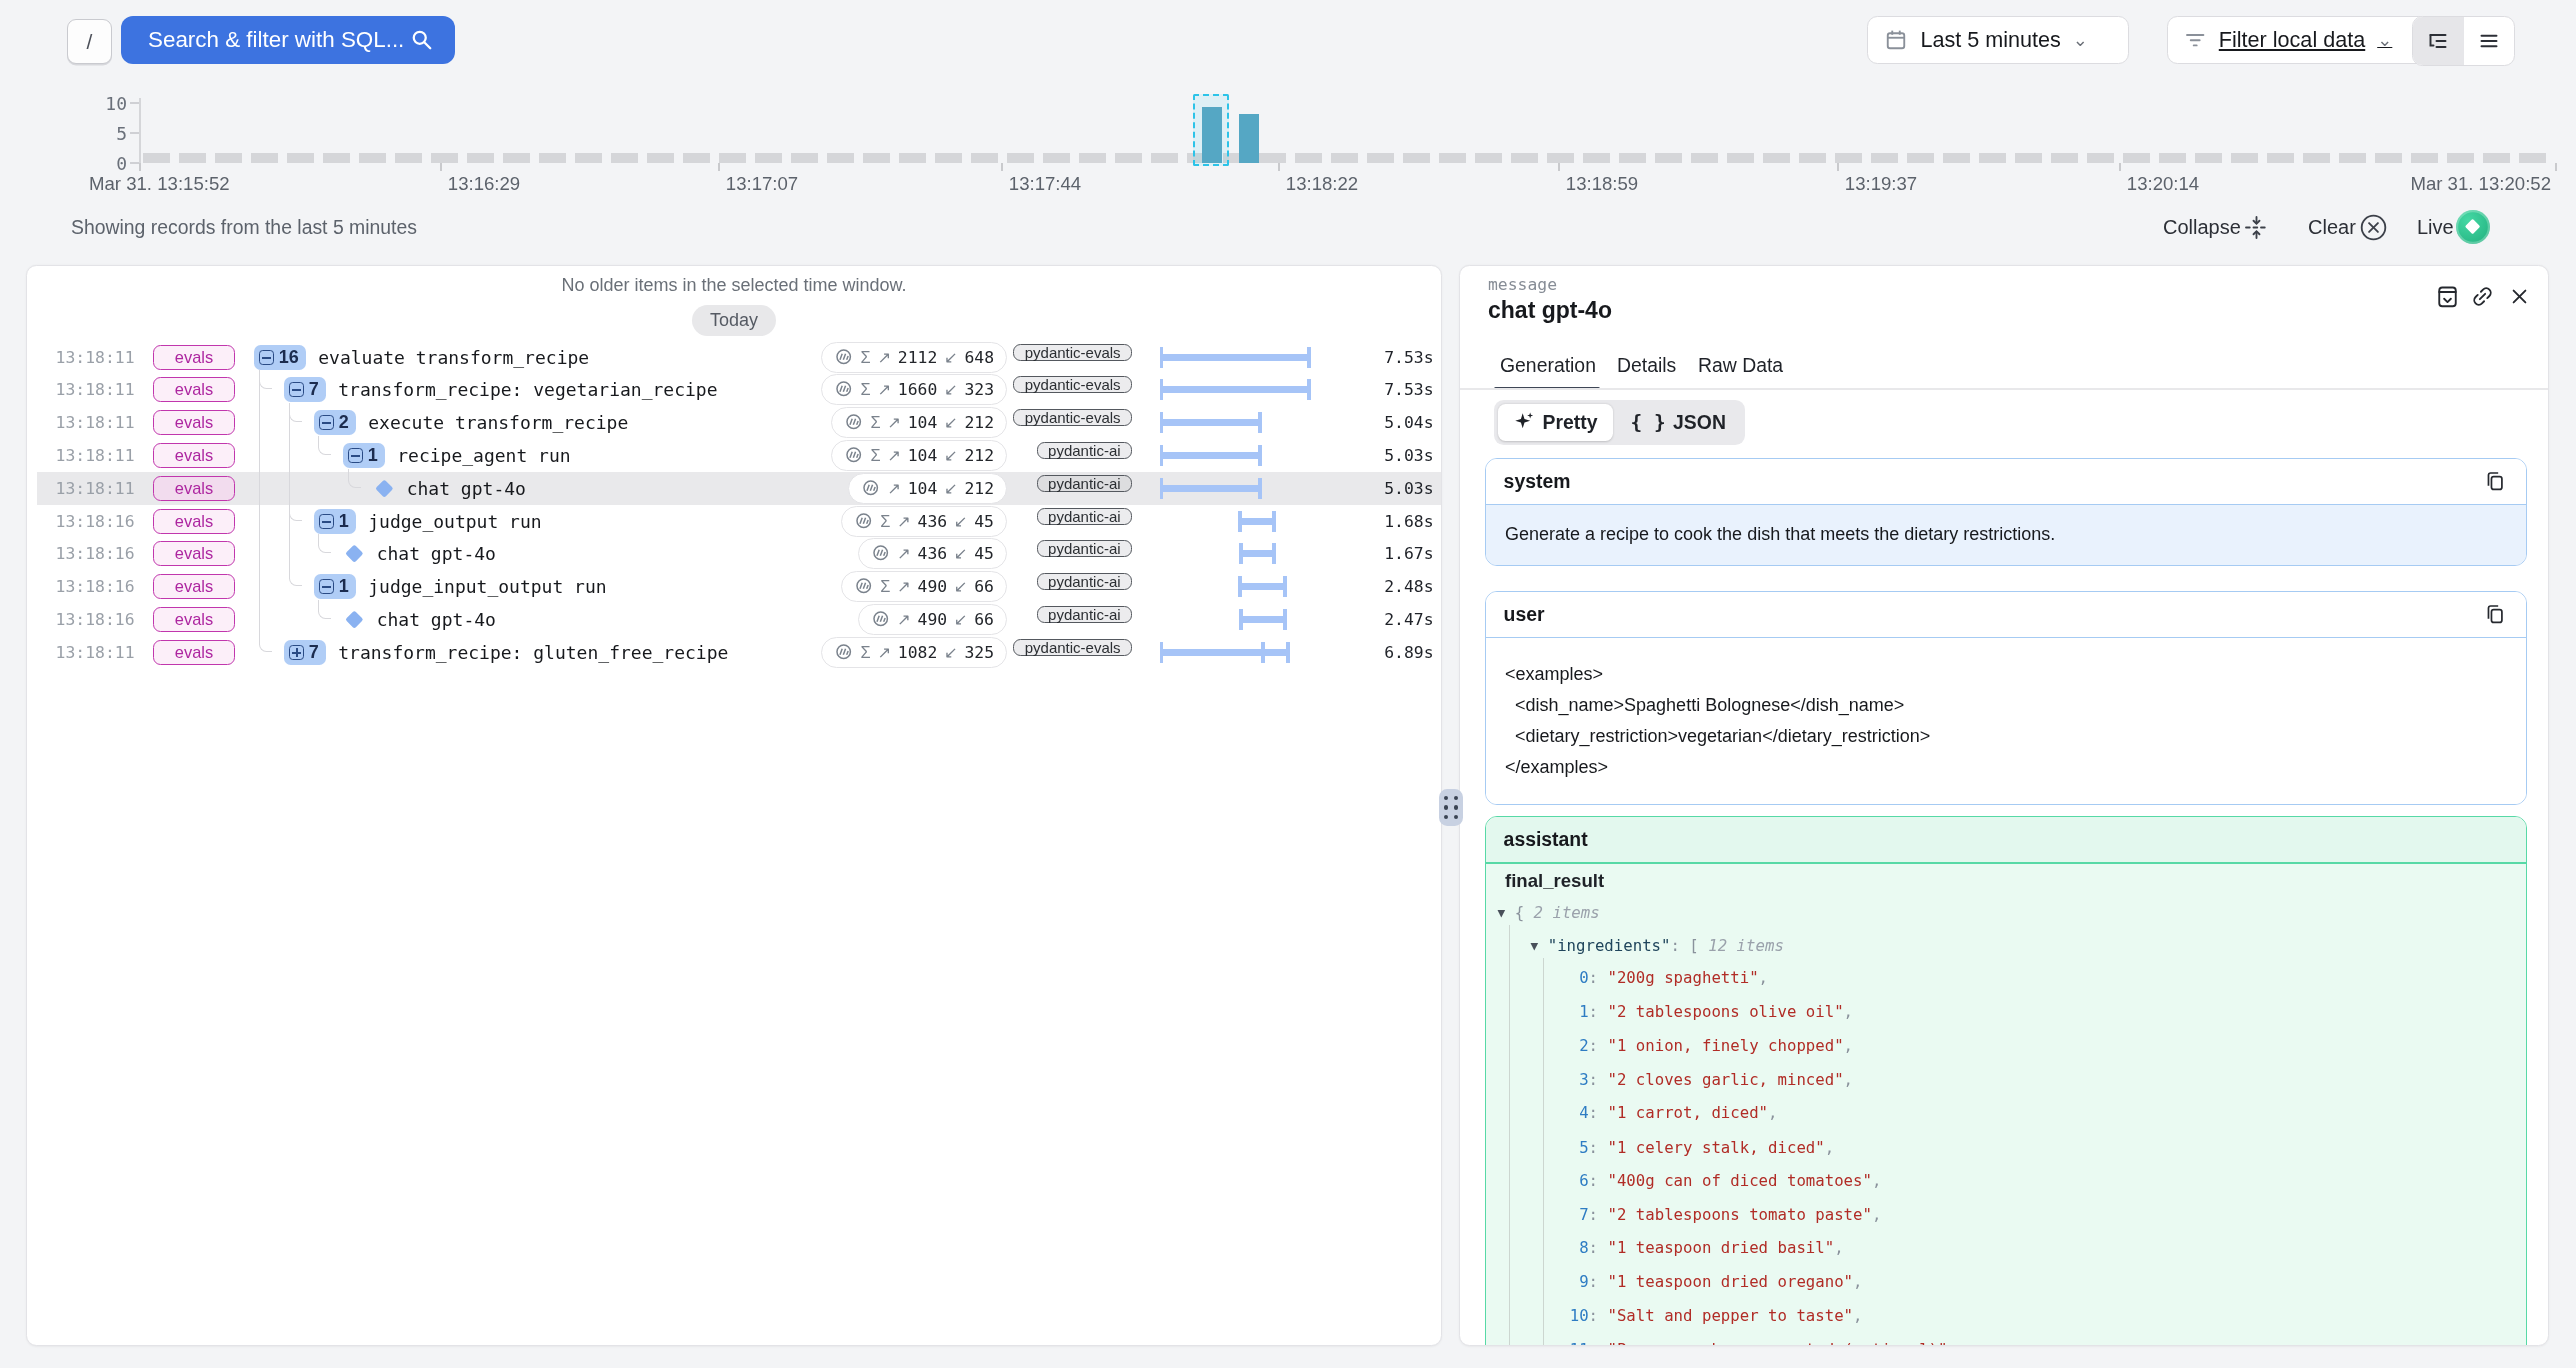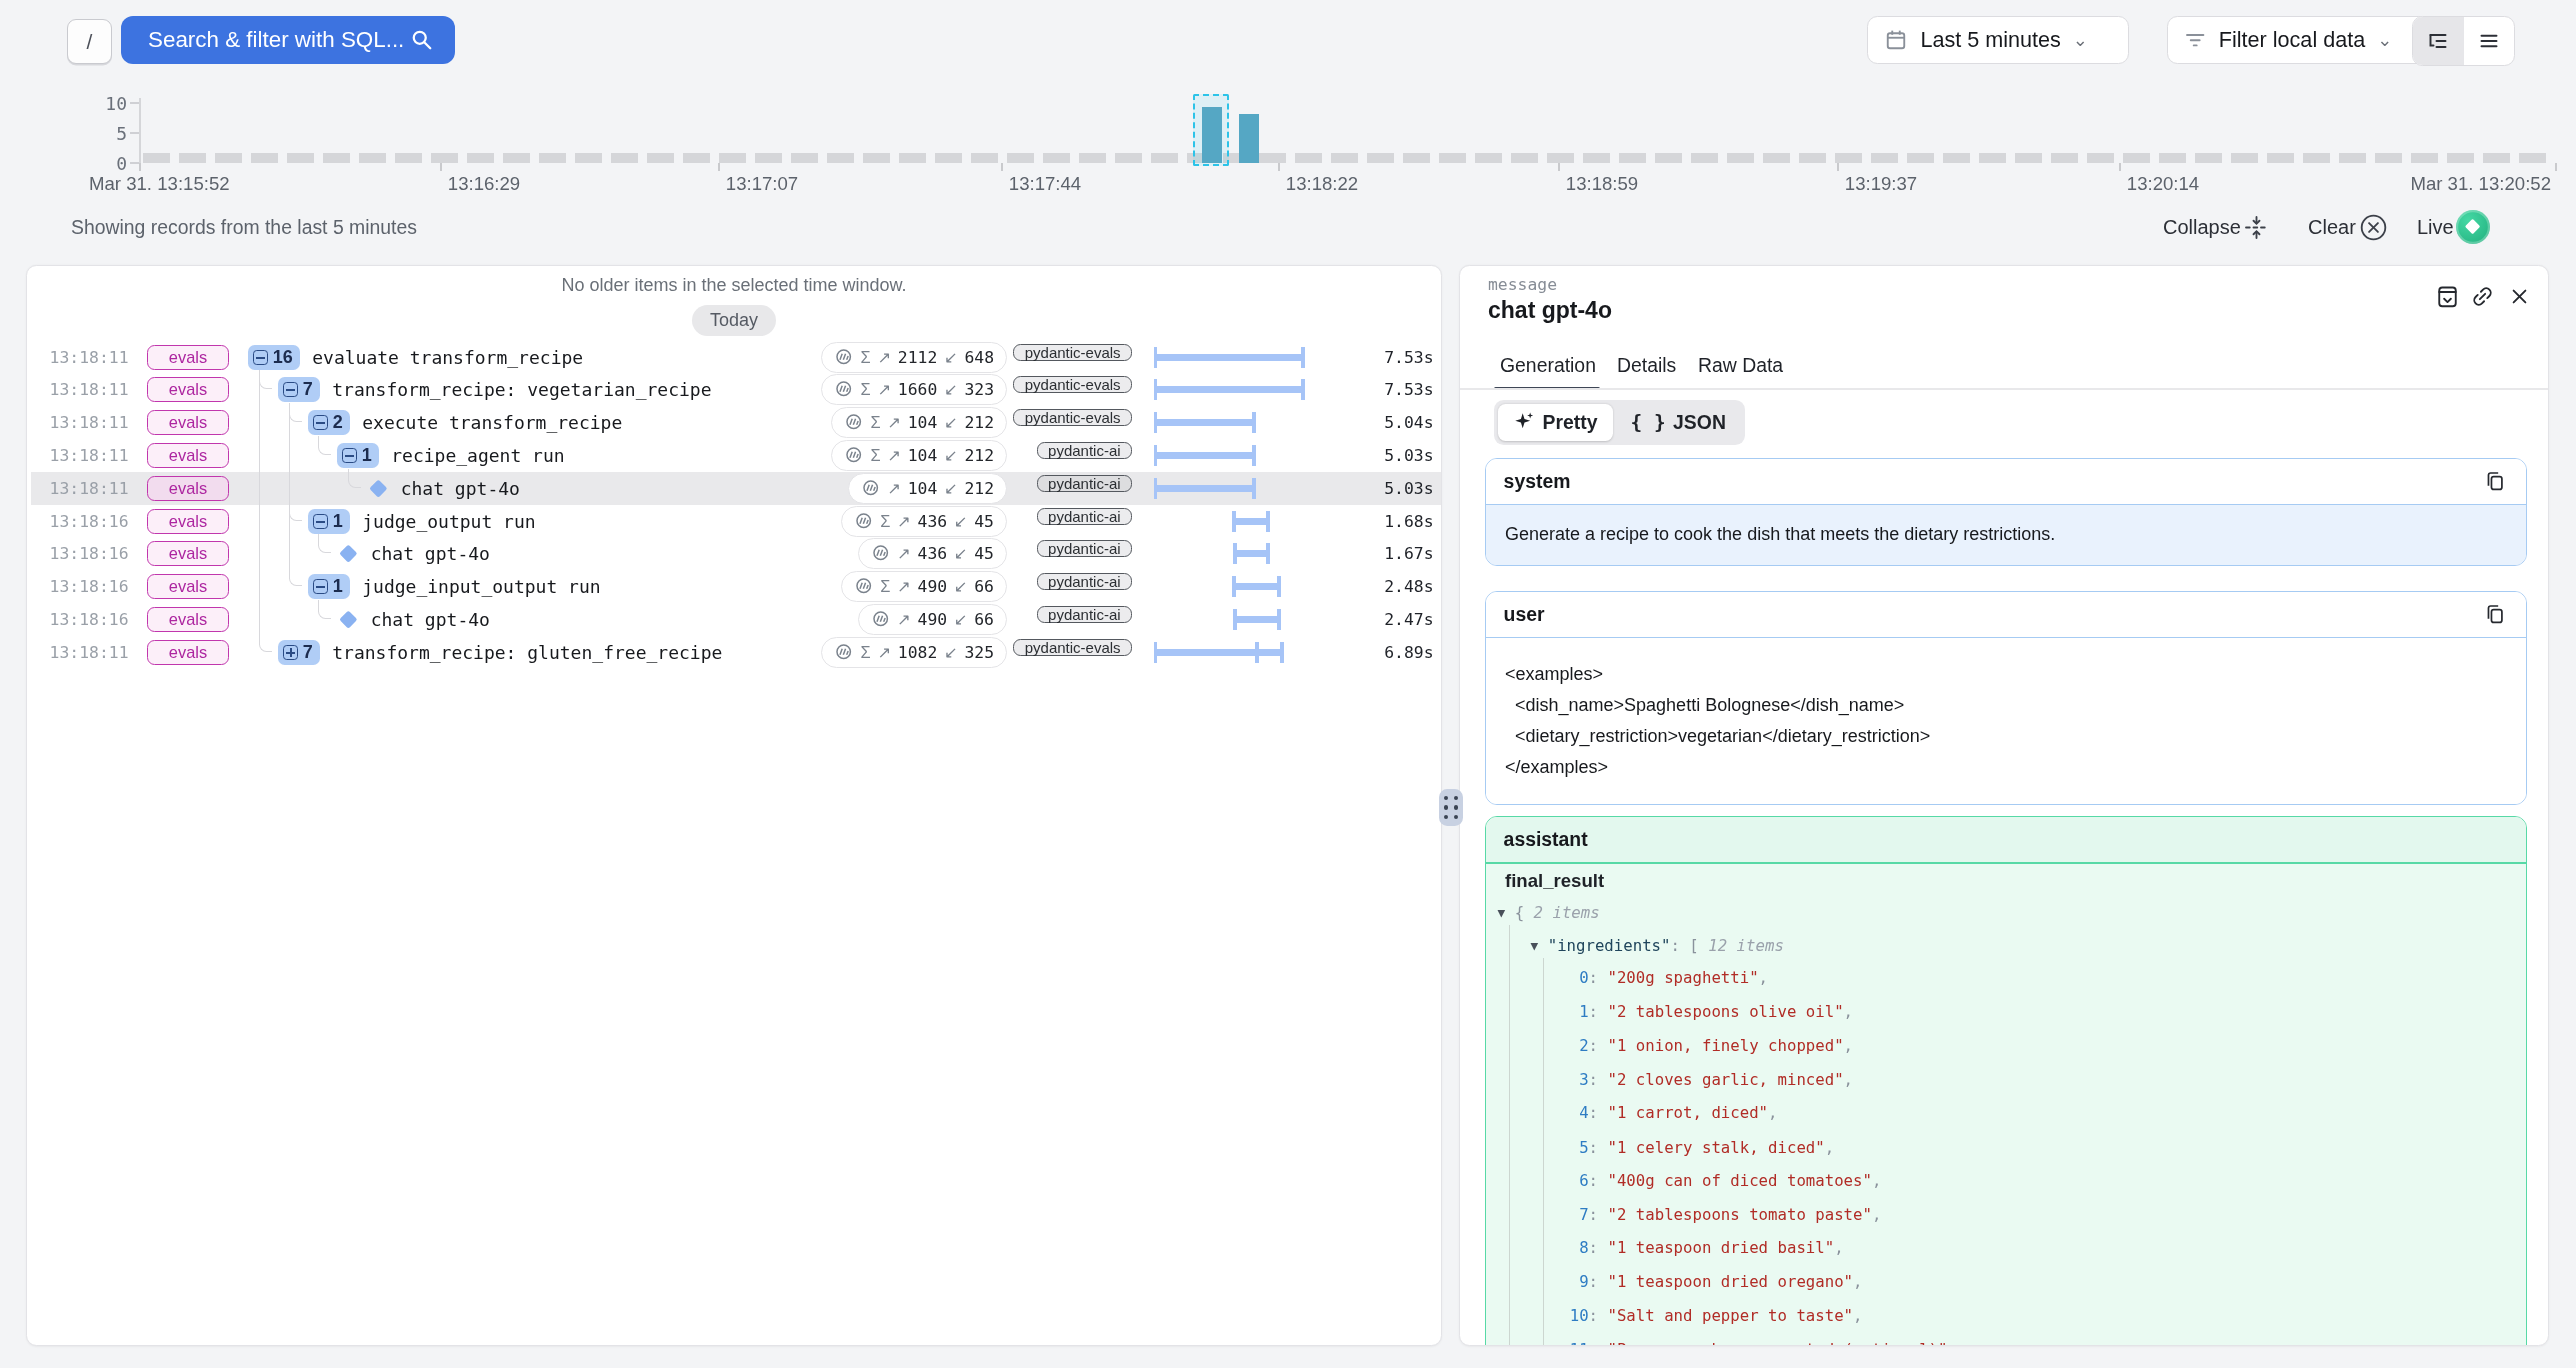--- a/index.html
+++ b/index.html
@@ -10,21 +10,21 @@
   #topbar{position:absolute;left:0;top:0;width:2576px;height:86px;}
   #slash-key{position:absolute;left:67px;top:19.4px;width:43px;height:43px;border:1.5px solid #c9cacf;
     border-radius:9px;background:#fdfdfd;box-shadow:0 1.5px 0 #d7d8dc;display:flex;align-items:center;
     justify-content:center;font-size:21px;color:#4c5059;}
   #search-pill{position:absolute;left:121px;top:16.4px;width:334px;height:48px;border-radius:12px;
     background:#3d73e0;display:flex;align-items:center;padding:0 21px 0 27px;box-sizing:border-box;cursor:pointer;}
   #search-pill .lbl{color:#fff;font-size:22.4px;flex:1;}
   .tr-btn{position:absolute;top:16.4px;height:48px;background:#fff;border:1.5px solid #dcdce0;border-radius:10.4px;
     display:flex;align-items:center;gap:12px;padding:0 16.4px;box-sizing:border-box;font-size:21.6px;color:#17191d;}
   #time-range-btn{left:1867px;width:262px;}
-  #filter-btn{left:2167px;width:262px;}
+  #filter-btn{left:2167px;width:262px;text-decoration:underline;}
   #view-seg{position:absolute;left:2412px;top:16.4px;width:101px;height:48px;background:#fff;
     border:1.5px solid #dcdce0;border-radius:10.4px;display:flex;overflow:hidden;}
   #view-seg .cell{flex:1;display:flex;align-items:center;justify-content:center;}
   #view-seg .cell.active{background:#e6e6e9;}
   .chev{color:#6b7078;font-size:18px;}
 
   
   #chart{position:absolute;left:0;top:88px;width:2576px;height:113px;}
   .ylab{position:absolute;width:33px;text-align:right;font-size:18px;color:#6a707a;transform:translateY(-50%);left:94px;}
   .ytick{position:absolute;left:130px;width:9px;height:1.5px;background:#cfd0d4;}
@@ -57,21 +57,21 @@
   #detail-card{left:1459px;width:1090px;}
   #grip{position:absolute;left:1439px;top:789px;width:24px;height:37px;border-radius:8.2px;
     background:#c8d1e2;z-index:5;display:grid;grid-template-columns:4.5px 4.5px;grid-auto-rows:4.5px;
     gap:5.2px;place-content:center;cursor:col-resize;}
   #grip i{background:#3a4453;border-radius:50%;}
 
   
   #empty-notice{position:absolute;left:0;right:0;top:9px;text-align:center;font-size:18px;color:#6a7078;}
   #today-chip{position:absolute;left:50%;transform:translateX(-50%);top:39px;height:31px;border-radius:16.4px;
     background:#e8e8ea;color:#555a63;font-size:18px;display:flex;align-items:center;padding:0 18px;}
-  .trow{position:absolute;left:4px;right:0;height:33px;}
+  .trow{position:absolute;left:10px;right:0;height:33px;}
   .trow.sel{background:#e9e9eb;}
   .t-time{position:absolute;left:18.6px;line-height:33px;font-size:16.4px;color:#9aa0a8;}
   .evals{position:absolute;left:116px;top:3.7px;width:82px;height:25px;border:1.5px solid #c136ad;
     border-radius:7.5px;background:#fceff9;color:#ad26a0;font-size:16.4px;display:flex;align-items:center;
     justify-content:center;box-sizing:border-box;}
   .sel .evals{background:#f2dcee;}
   .tree{position:absolute;top:0;height:33px;display:flex;align-items:center;gap:12px;}
   .cpill{height:25px;border-radius:6.7px;background:#b0cdf6;display:flex;align-items:center;gap:4.5px;
     padding:0 7.5px 0 5.2px;color:#1c2c4f;font-size:18px;font-weight:700;}
   .cpill .box{width:15px;height:15px;border:1.9px solid #2a4b85;border-radius:3.7px;position:relative;box-sizing:border-box;}

